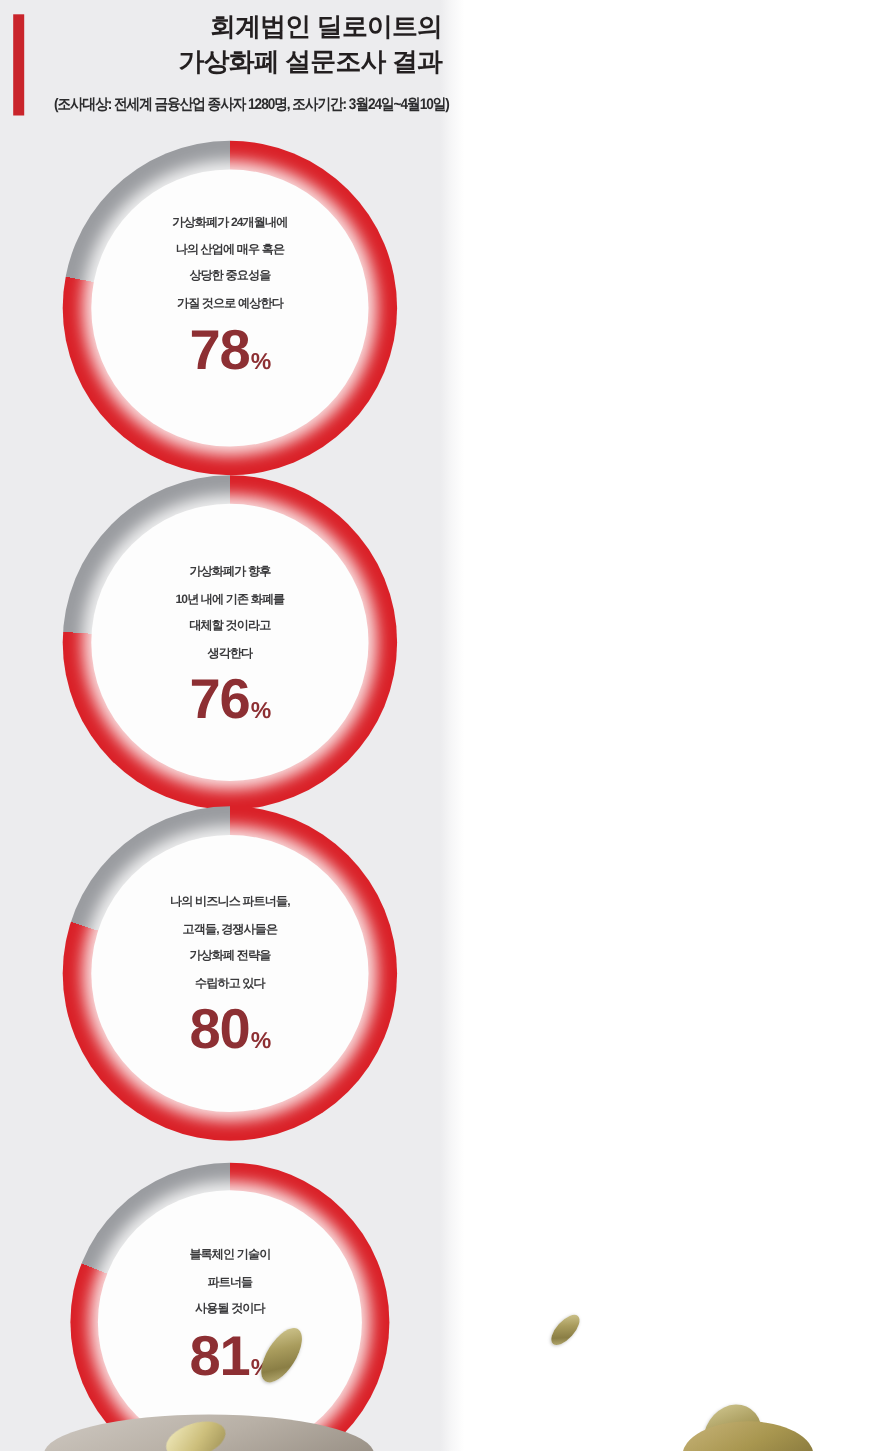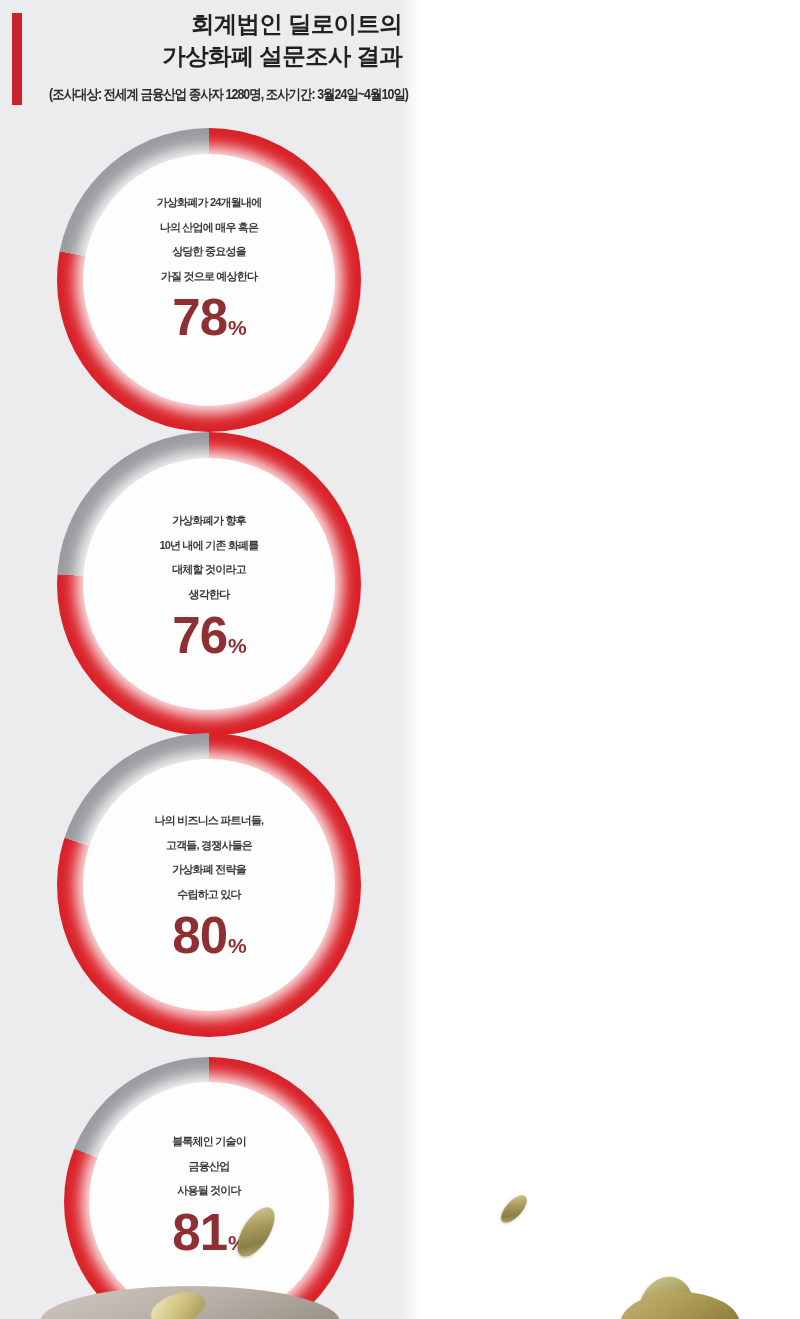--- a/index.html
+++ b/index.html
@@ -222,21 +222,21 @@
     </div>
   </div>
 </div>
 
 <div class="donut" id="d4" style="left:64px; top:1057px; width:290px; height:290px;">
   <div class="donut-ring" style="width:290px; height:290px;
               background: conic-gradient(#da2128 0deg 291.6deg, #9a9ca0 291.6deg 360deg);"></div>
   <div class="donut-hole" style="left:25px; top:25px; width:240px; height:240px;"></div>
   <div class="donut-text" style="top:72px;">
     <div class="q-line">블록체인 기술이</div>
-    <div class="q-line">금융산업</div>
+    <div class="q-line">파트너들</div>
     <div class="q-line">사용될 것이다</div>
     <div class="pct">
       <span class="num">81</span><span class="sym">%</span>
     </div>
   </div>
 </div>
 
 <div class="coin" style="left:243px; top:1204px; width:26px; height:56px; transform: rotate(32deg);"></div>
 <div class="coin" style="left:506px; top:1192px; width:16px; height:34px; transform: rotate(42deg);"></div>
 <div class="coin" style="left:640px; top:1276px; width:52px; height:62px; transform: rotate(24deg);"></div>

